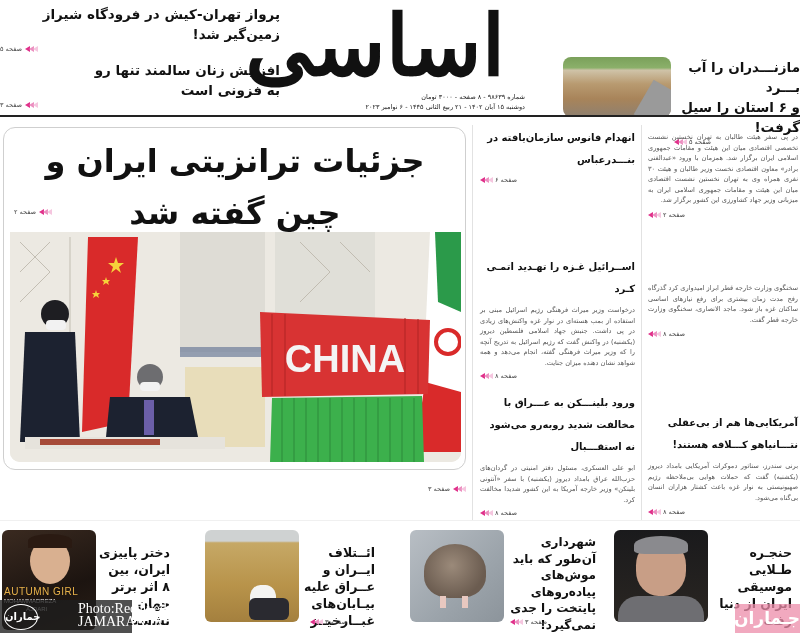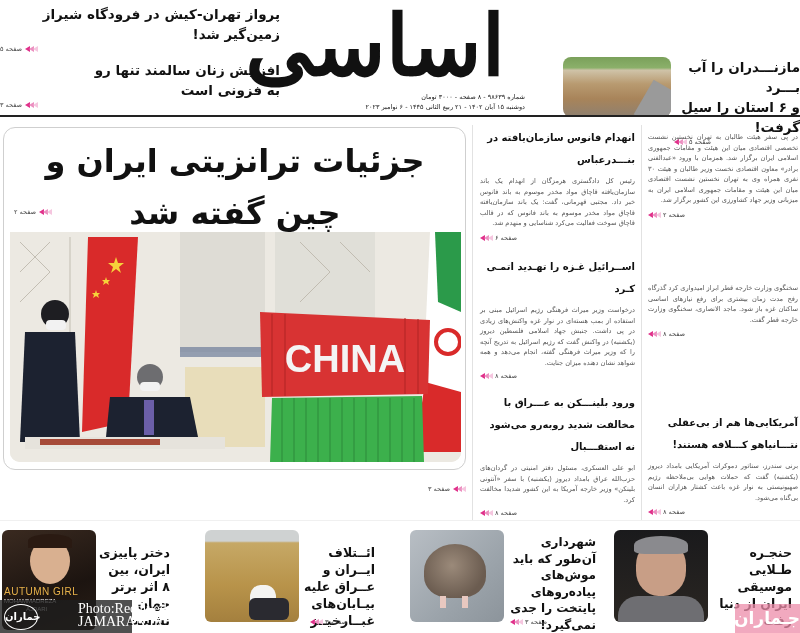--- a/index.html
+++ b/index.html
@@ -190,21 +190,20 @@
         <span></span>
       </span>
   </div>
 </div>
 
 <div class="columns-rule" style="left:472px;"></div>
 <div class="columns-rule" style="left:641px;"></div>
 
 <div class="abs" style="left:480px;top:127px;width:155px;">
   <div class="col-title">انهدام فانوس سازمان‌یافته در بنـــدرعباس</div>
-  <div class="body-text" style="margin-top:5px;">رئیس کل دادگستری هرمزگان از انهدام یک باند سازمان‌یافته قاچاق مواد مخدر موسوم به باند فانوس خبر داد. مجتبی قهرمانی، گفت: یک باند سازمان‌یافته قاچاق مواد مخدر موسوم به باند فانوس که در قالب قاچاق سوخت فعالیت می‌کرد شناسایی و منهدم شد.</div>
   <div class="page-ref" style="margin-top:4px;">
     <span>صفحه ۶</span>
     <span class="chev">
         <span></span>
         <span></span>
         <span></span>
       </span>
   </div>
 </div>
 <div class="abs" style="left:480px;top:256px;width:155px;">

